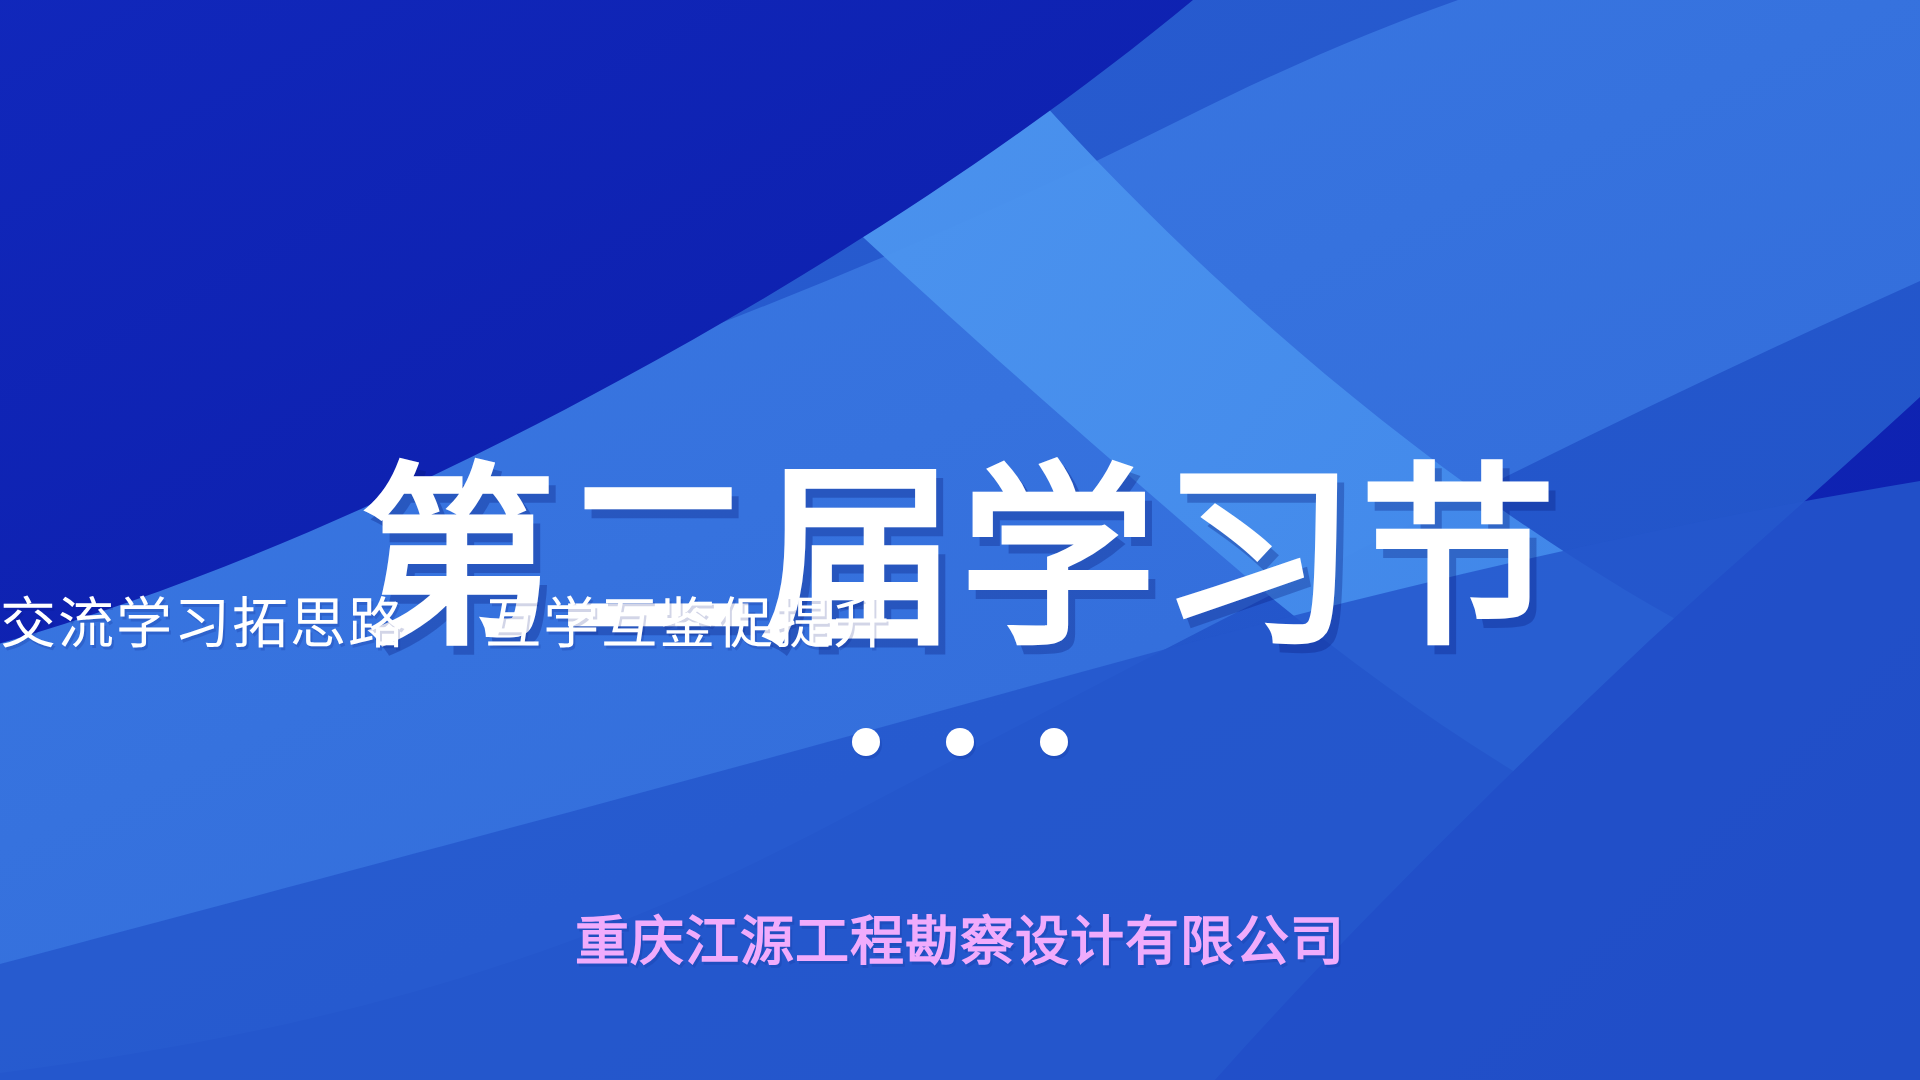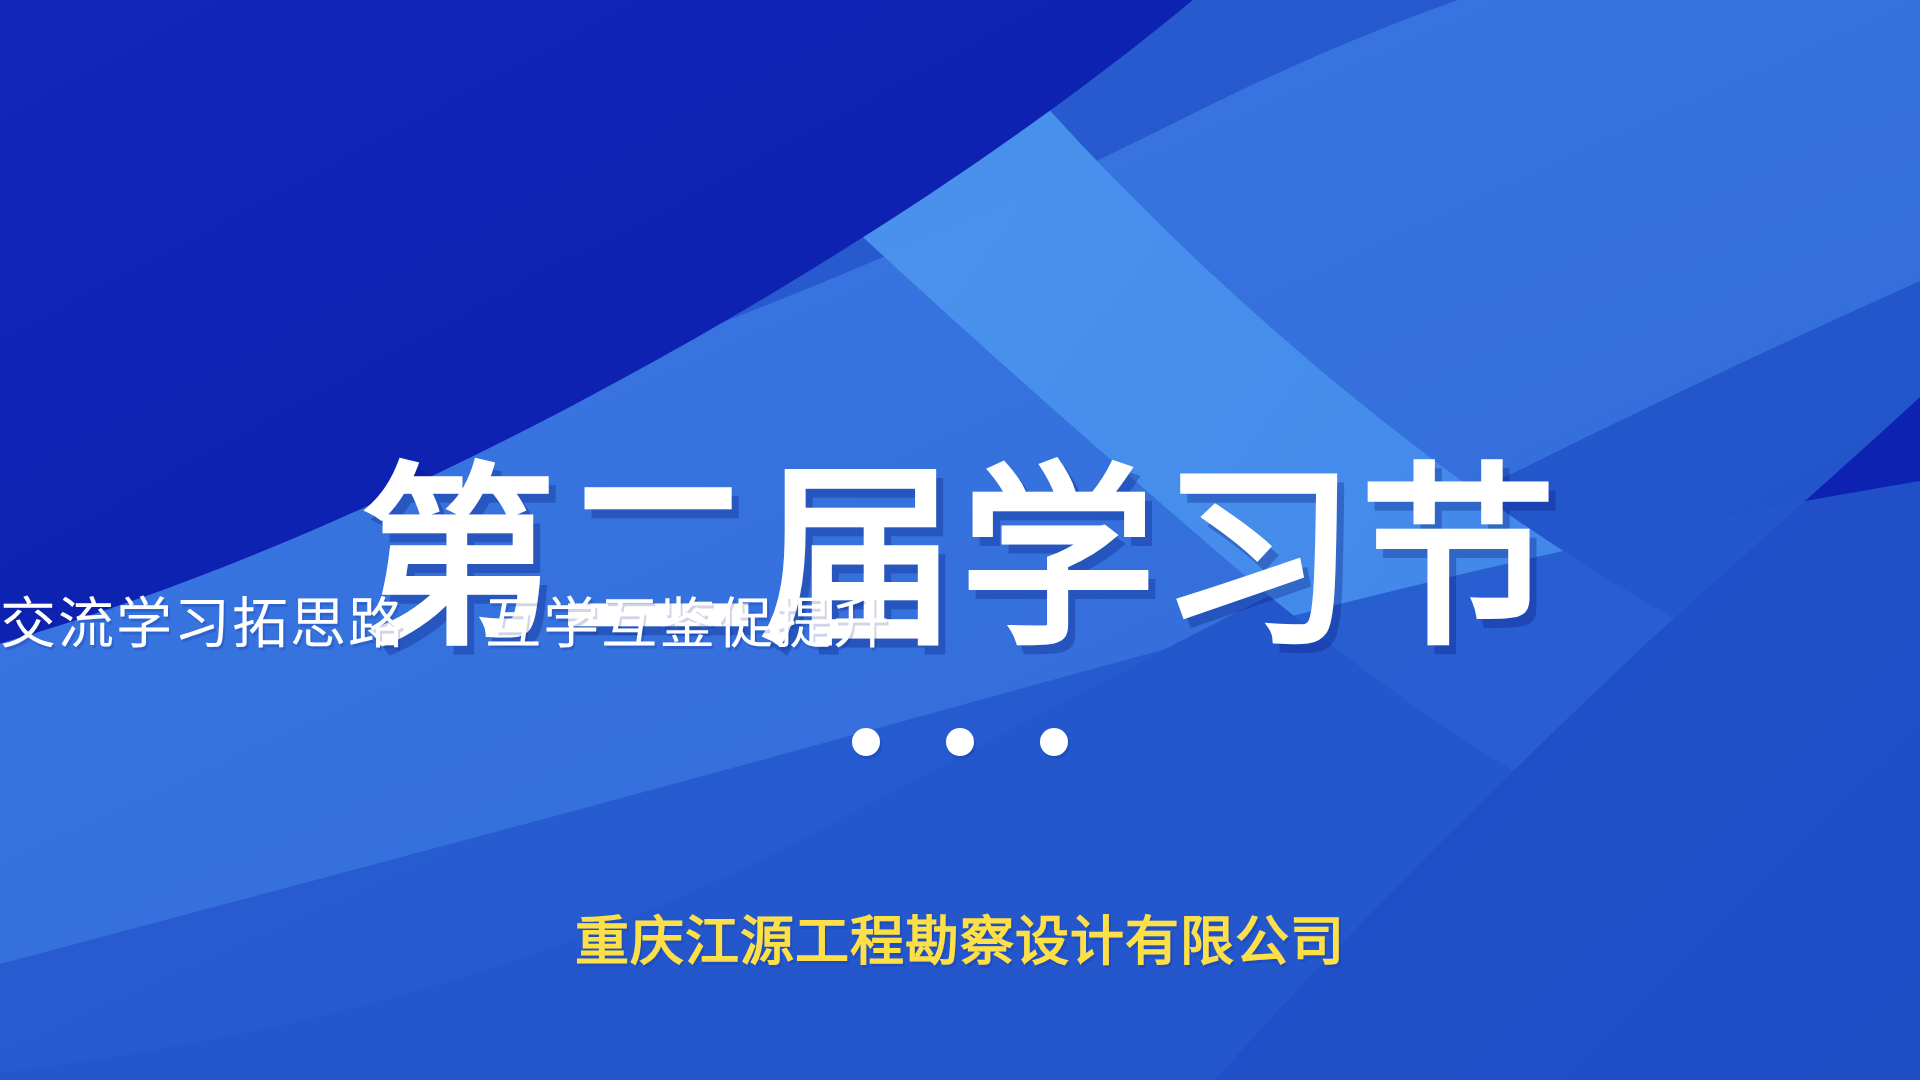--- a/index.html
+++ b/index.html
@@ -100,21 +100,21 @@
     left: 0;
     right: 0;
     text-align: center;
   }
   .company {
     display: inline-block;
     font-family: "DejaVu Sans", "Liberation Sans", sans-serif;
     font-size: 54px;
     line-height: 1.2;
     font-weight: 700;
-    color: #fde047;
+    color: #f0abfc;
     letter-spacing: 1px;
     white-space: nowrap;
     text-shadow: 2px 3px 0 rgba(6, 24, 120, 0.15);
   }
 </style>
 </head>
 <body>
 
 <div id="poster">
 

